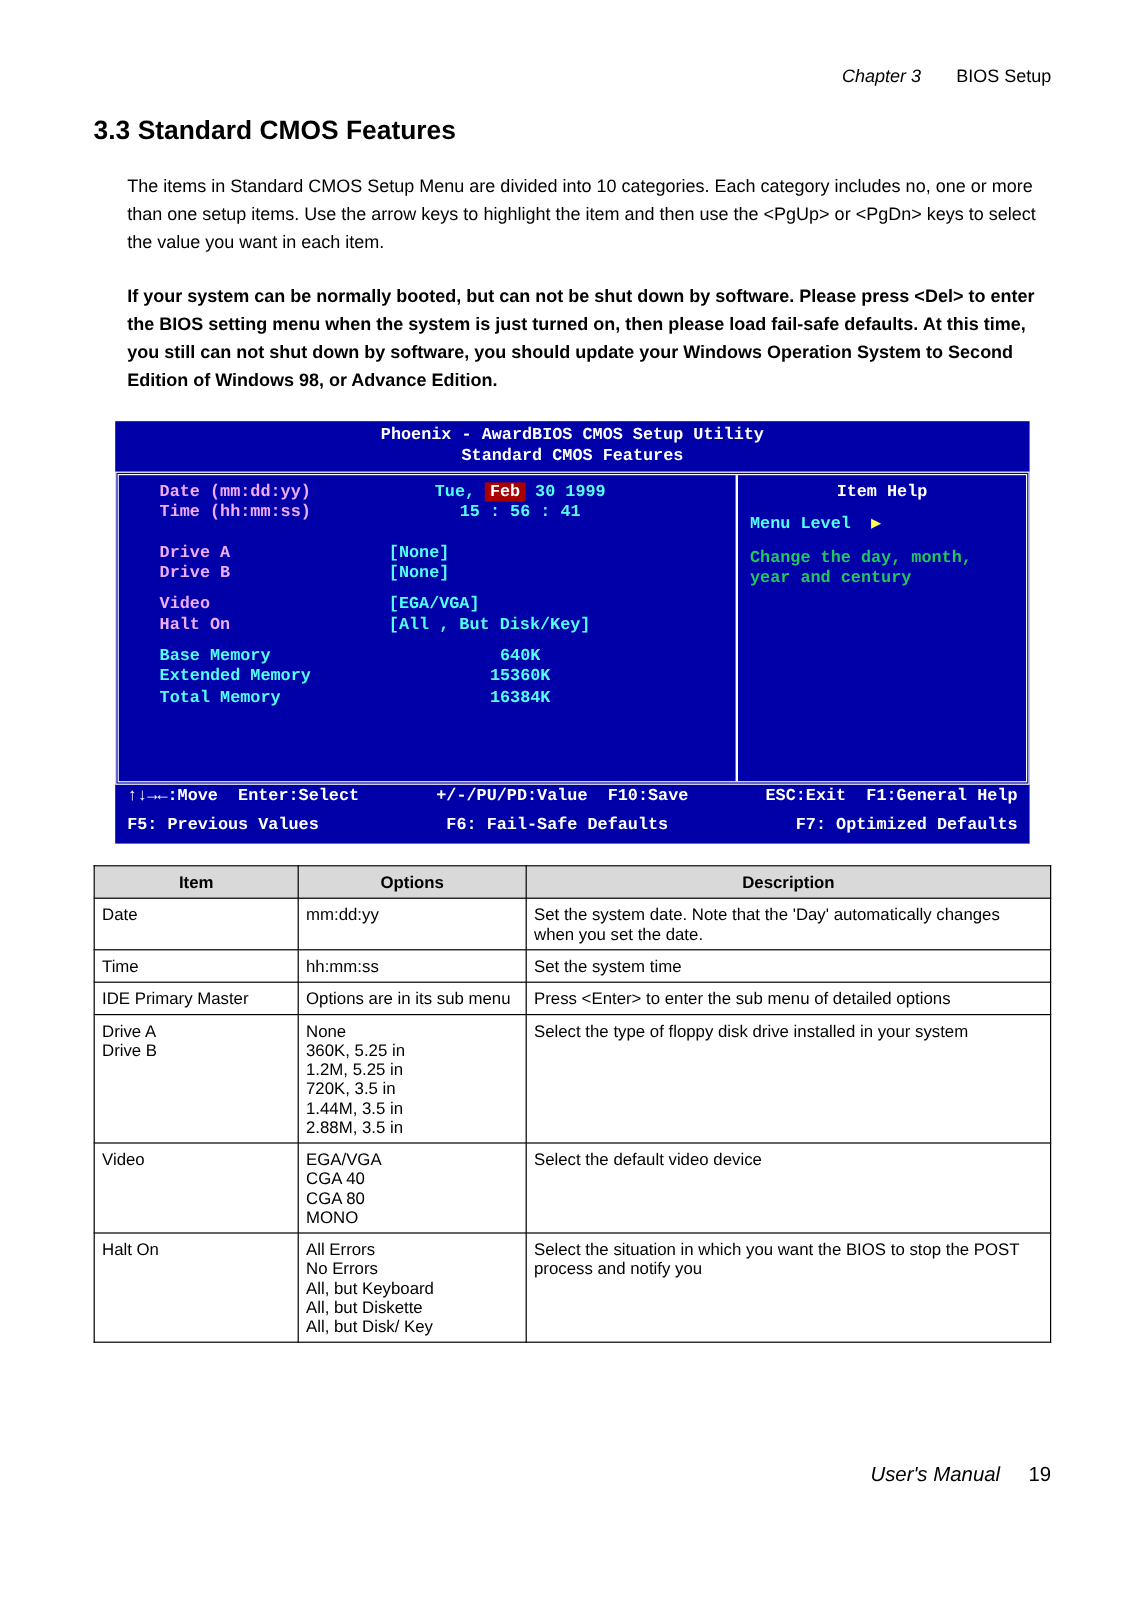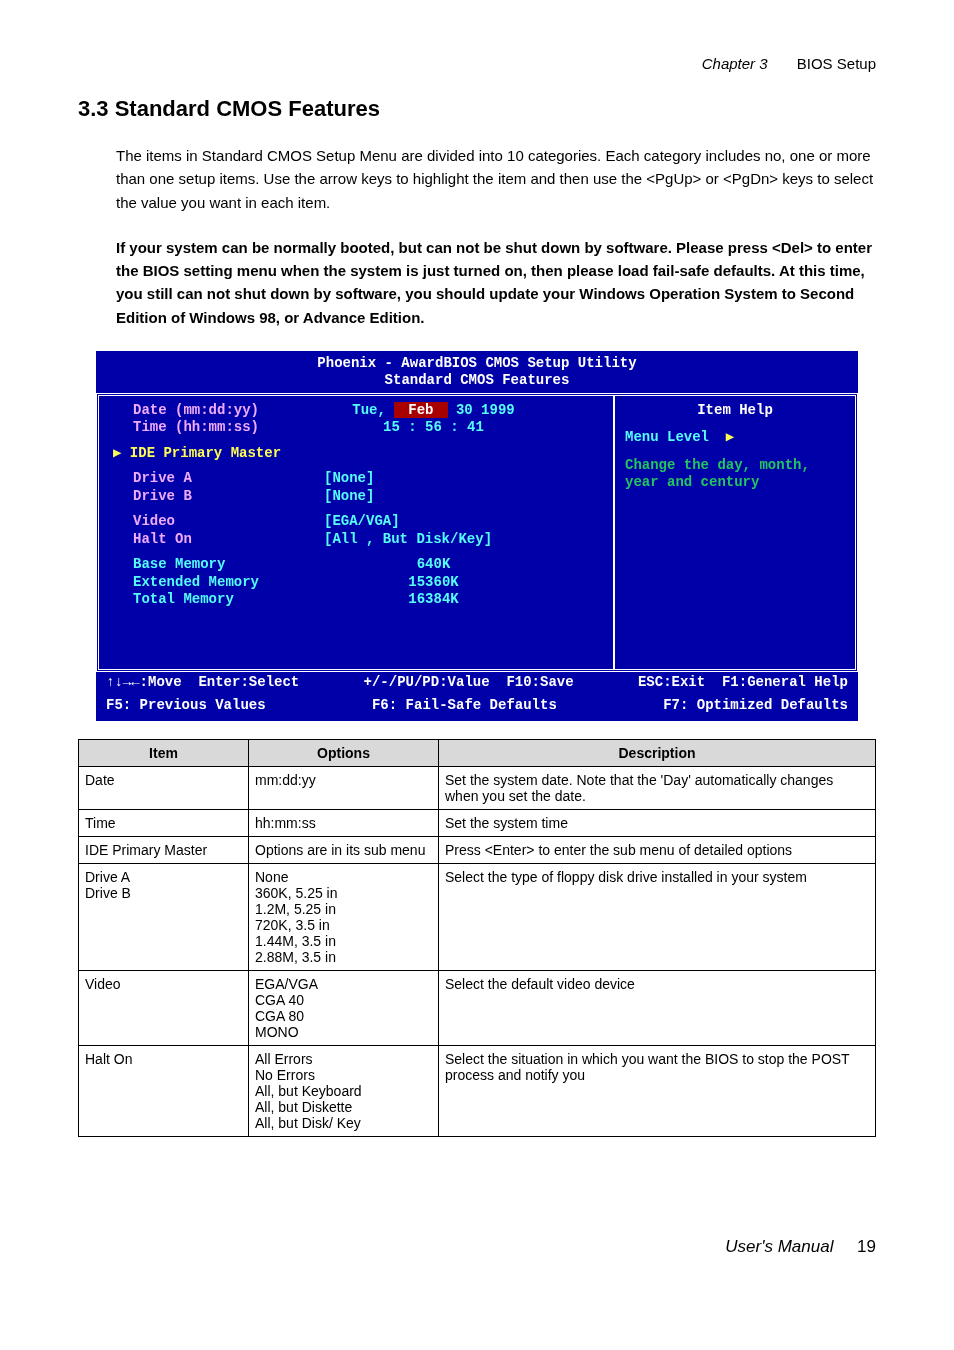--- a/index.html
+++ b/index.html
@@ -22,21 +22,21 @@
     font-size: 22px;
     font-weight: bold;
     margin: 10px 0 22px 0;
   }
   p.body {
     font-size: 15px;
     line-height: 1.55;
     margin-bottom: 22px;
   }
   p.bold { font-weight: bold; }
-  p.indented { margin-left: 38px; }
+  p.indented { margin-left: 28px; }
 
   
   .bios {
     background: #0000a8;
     color: #fff;
     font-family: "Courier New", monospace;
     font-size: 14px;
     font-weight: bold;
     width: 762px;
     margin: 14px auto 10px auto;
@@ -57,21 +57,21 @@
   .bios-right {
     width: 240px;
     padding: 6px 10px;
   }
   .bios-row { display: flex; }
   .bios-label { width: 215px; padding-left: 24px; }
   .bios-value { flex: 1; text-align: left; }
   .bios-value.center { text-align: center; padding-right: 60px;}
   .yellow { color: #f0abfc; }
   .cyan { color: #54fcfc; }
-  .hl { background: #a80000; color: #fff; padding: 0 14px;}
+  .hl { background: #a80000; color: #fff; padding: 0 4px;}
   .submenu { padding-left: 4px; color: #fcfc54; }
   .tri { color: #fcfc54; }
   .item-help { text-align: center; color: #fff; margin-bottom: 10px;}
   .menu-level { color: #54fcfc; margin-bottom: 10px;}
   .menu-level .tri2 { color: #fcfc54; }
   .help-text { color: #22c55e; }
   .bios-footer {
     display: flex;
     justify-content: space-between;
     padding: 2px 10px 6px 10px;
@@ -131,23 +131,20 @@
         <div class="bios-label yellow">Date (mm:dd:yy)</div>
         <div class="bios-value center">
           <span class="cyan">Tue, </span><span class="hl">Feb</span><span class="cyan"> 30 1999</span>
         </div>
       </div>
       <div class="bios-row">
         <div class="bios-label yellow">Time (hh:mm:ss)</div>
         <div class="bios-value center cyan">15 : 56 : 41</div>
       </div>
       <div class="spacer6"></div>
-      <div class="submenu">
-        <span class="tri">▶</span>&nbsp;<span>IDE Primary Master</span>
-      </div>
       <div class="spacer6"></div>
       <div class="bios-row">
         <div class="bios-label yellow">Drive A</div>
         <div class="bios-value cyan">[None]</div>
       </div>
       <div class="bios-row">
         <div class="bios-label yellow">Drive B</div>
         <div class="bios-value cyan">[None]</div>
       </div>
       <div class="spacer6"></div>

